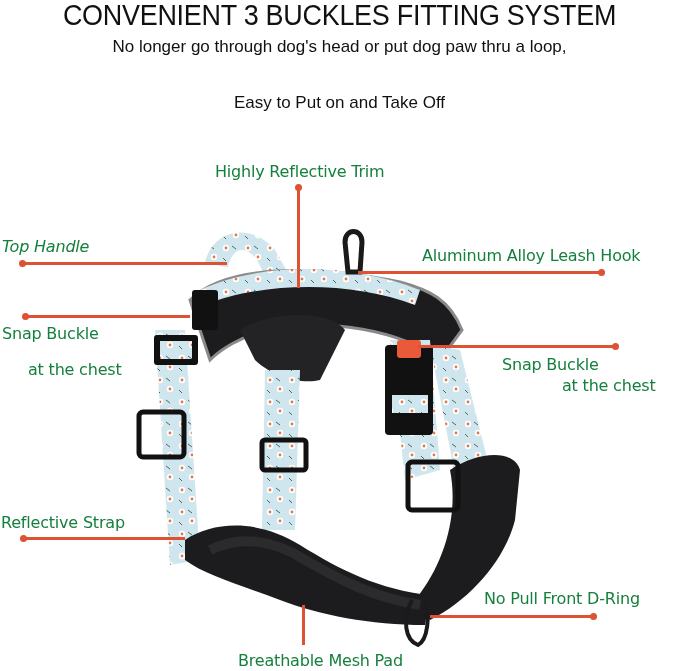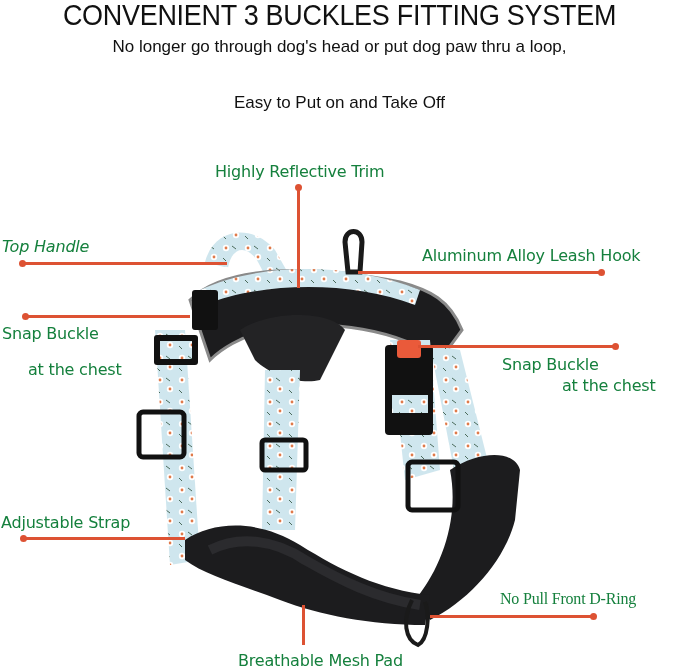--- a/index.html
+++ b/index.html
@@ -84,22 +84,22 @@
 <div class="dot" style="left:22px; top:313px;"></div>
 <div class="line" style="left:25px; top:315px; width:165px; height:3px;"></div>
 <div class="label" style="left:2px; top:325px;">Snap Buckle</div>
 <div class="label" style="left:28px; top:345px;margin-top:16px;">at the chest</div>
 
 <div class="line" style="left:418px; top:345px; width:198px; height:3px;"></div>
 <div class="dot" style="left:612px; top:343px;"></div>
 <div class="label" style="left:502px; top:356px;">Snap Buckle</div>
 <div class="label" style="left:562px; top:377px;">at the chest</div>
 
-<div class="label" style="left:1px; top:514px;">Adjustable Strap</div>
+<div class="label" style="left:1px; top:514px;">Reflective Strap</div>
 <div class="dot" style="left:20px; top:535px;"></div>
 <div class="line" style="left:23px; top:537px; width:162px; height:3px;"></div>
 
-<div class="label" style="left:500px; top:590px;font-family:Liberation Serif, serif;">No Pull Front D-Ring</div>
+<div class="label" style="left:484px; top:590px;">No Pull Front D-Ring</div>
 <div class="line" style="left:430px; top:615px; width:164px; height:3px;"></div>
 <div class="dot" style="left:590px; top:613px;"></div>
 
 <div class="line" style="left:302px; top:605px; width:3px; height:40px;"></div>
 <div class="label" style="left:238px; top:652px;">Breathable Mesh Pad</div>
 
 </body></html>

